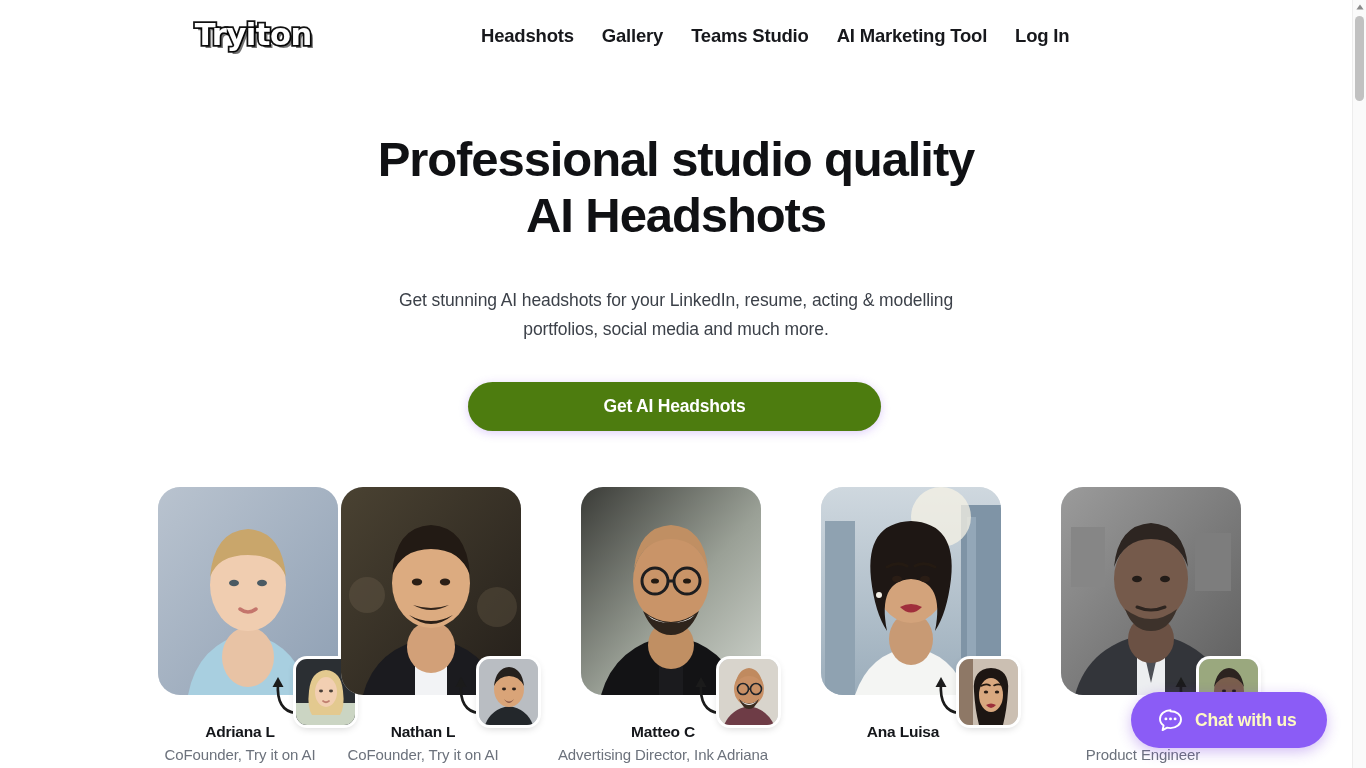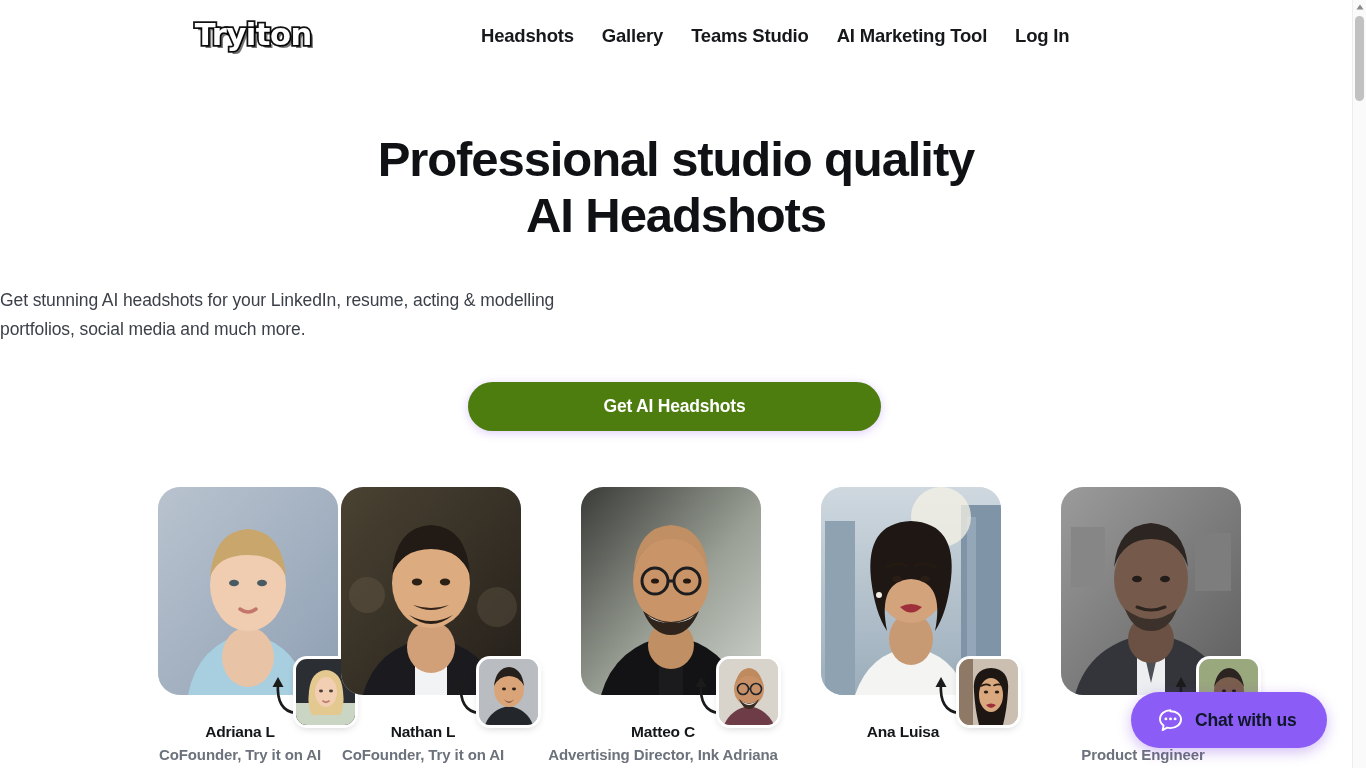--- a/index.html
+++ b/index.html
@@ -83,20 +83,21 @@
     line-height: 56px;
     font-weight: 700;
     letter-spacing: -1.1px;
     color: #101114;
   }
 
   #hero-sub {
     position: absolute;
     left: 0; top: 286px;
     width: 1352px;
+    text-align: center;
     font-size: 17.5px;
     line-height: 29px;
     font-weight: 400;
     color: #3c4149;
     letter-spacing: -0.1px;
   }
   #hero-sub span { display: block; }
 
   #cta {
     position: absolute;
@@ -184,21 +185,21 @@
     white-space: nowrap;
   }
 
   .card-role {
     position: absolute;
     top: 259px;
     left: -60px;
     width: 300px;
     text-align: center;
     font-size: 15px;
-    font-weight: 700;
+    font-weight: 400;
     color: #6c727c;
     letter-spacing: -0.1px;
     white-space: nowrap;
   }
 
   
   #chat {
     position: absolute;
     left: 1131px;
     top: 692px;
@@ -209,21 +210,21 @@
     display: flex;
     align-items: center;
     gap: 11px;
     padding-left: 26px;
     cursor: pointer;
     box-shadow: 0 4px 14px rgba(109,40,217,0.30);
   }
   #chat-label {
     font-size: 17.5px;
     font-weight: 700;
-    color: #0f172a;
+    color: #fef9c3;
     letter-spacing: -0.2px;
   }
 
   
   #scrollbar {
     position: absolute;
     right: 0; top: 0;
     width: 14px;
     height: 768px;
     background: #fafafa;

